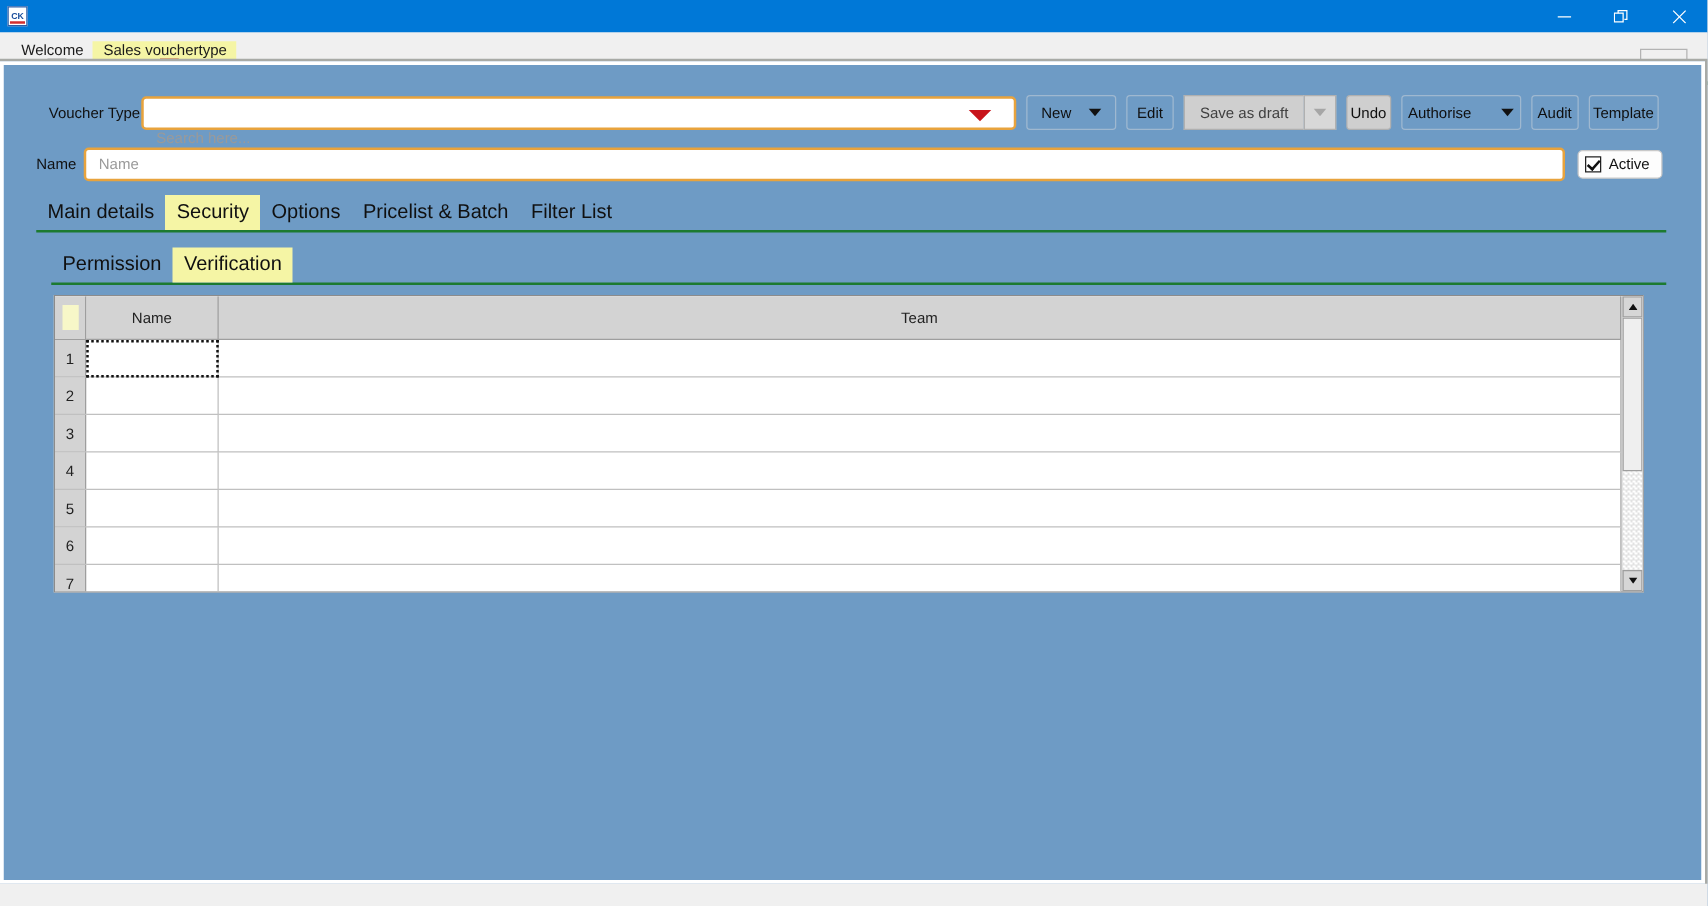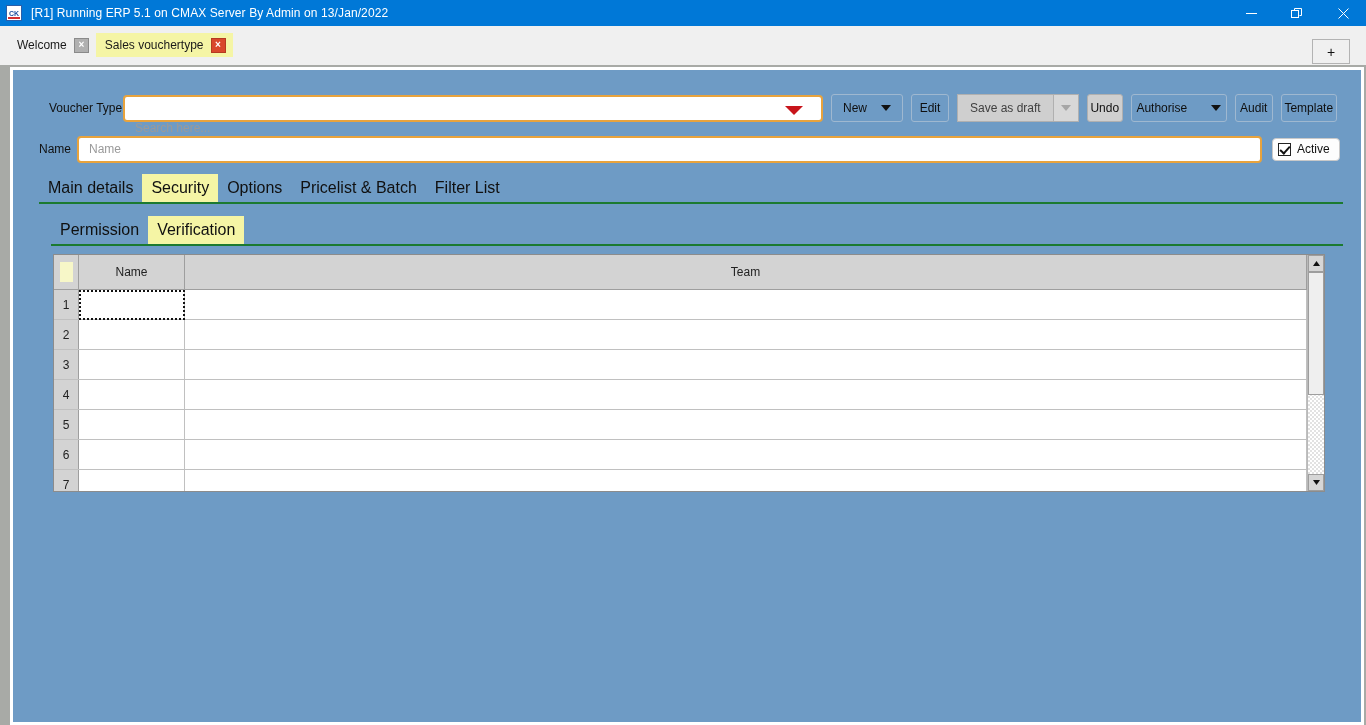--- a/index.html
+++ b/index.html
@@ -81,20 +81,21 @@
   }
   .doctab {
     display: flex;
     align-items: center;
     height: 24px;
     padding: 0 7px 0 9px;
     font-size: 12px;
     color: #1a1a1a;
     margin-top: 3px;
     white-space: nowrap;
+    flex-direction: column;
   }
   .doctab.active { background: #f5f5a5; }
   .tab-close {
     width: 15px;
     height: 15px;
     margin-left: 7px;
     display: flex;
     align-items: center;
     justify-content: center;
     font-size: 10px;
@@ -125,26 +126,26 @@
     line-height: 14px;
   }
 
   
   .greenbar {
     height: 3px;
     background: #117a2e;
   }
   .outer {
     position: absolute;
-    left: 0; top: 65px;
+    left: 0; top: 47px;
     width: 1366px;
     height: 660px;
     background: #a8aaa6;
     box-sizing: border-box;
-    padding: 2px 2px 0 10px;
+    padding: 2px 2px 0 0;
   }
   .panel {
     width: 100%;
     height: 100%;
     background: #6e9bc5;
     border: 3px solid #ffffff;
     box-sizing: border-box;
     position: relative;
     overflow: hidden;
   }
@@ -455,21 +456,20 @@
     box-sizing: border-box;
   }
 </style>
 </head>
 <body>
 
 <div class="titlebar">
   <div class="app-icon">
     <span class="ck">CK</span>
   </div>
-  <div class="title-text">[R1] Running ERP 5.1 on CMAX Server By Admin on 13/Jan/2022</div>
   <div class="win-controls">
     <div class="win-btn">
       <svg width="11" height="11" viewBox="0 0 11 11">
         <rect x="0" y="5" width="11" height="1" fill="#ffffff"></rect>
       </svg>
     </div>
     <div class="win-btn">
       <svg width="12" height="12" viewBox="0 0 12 12">
         <rect x="0.5" y="3.5" width="7" height="7" fill="none" stroke="#ffffff"></rect>
         <path d="M3.5 3.5V1.5h7v7h-2" fill="none" stroke="#ffffff"></path>

